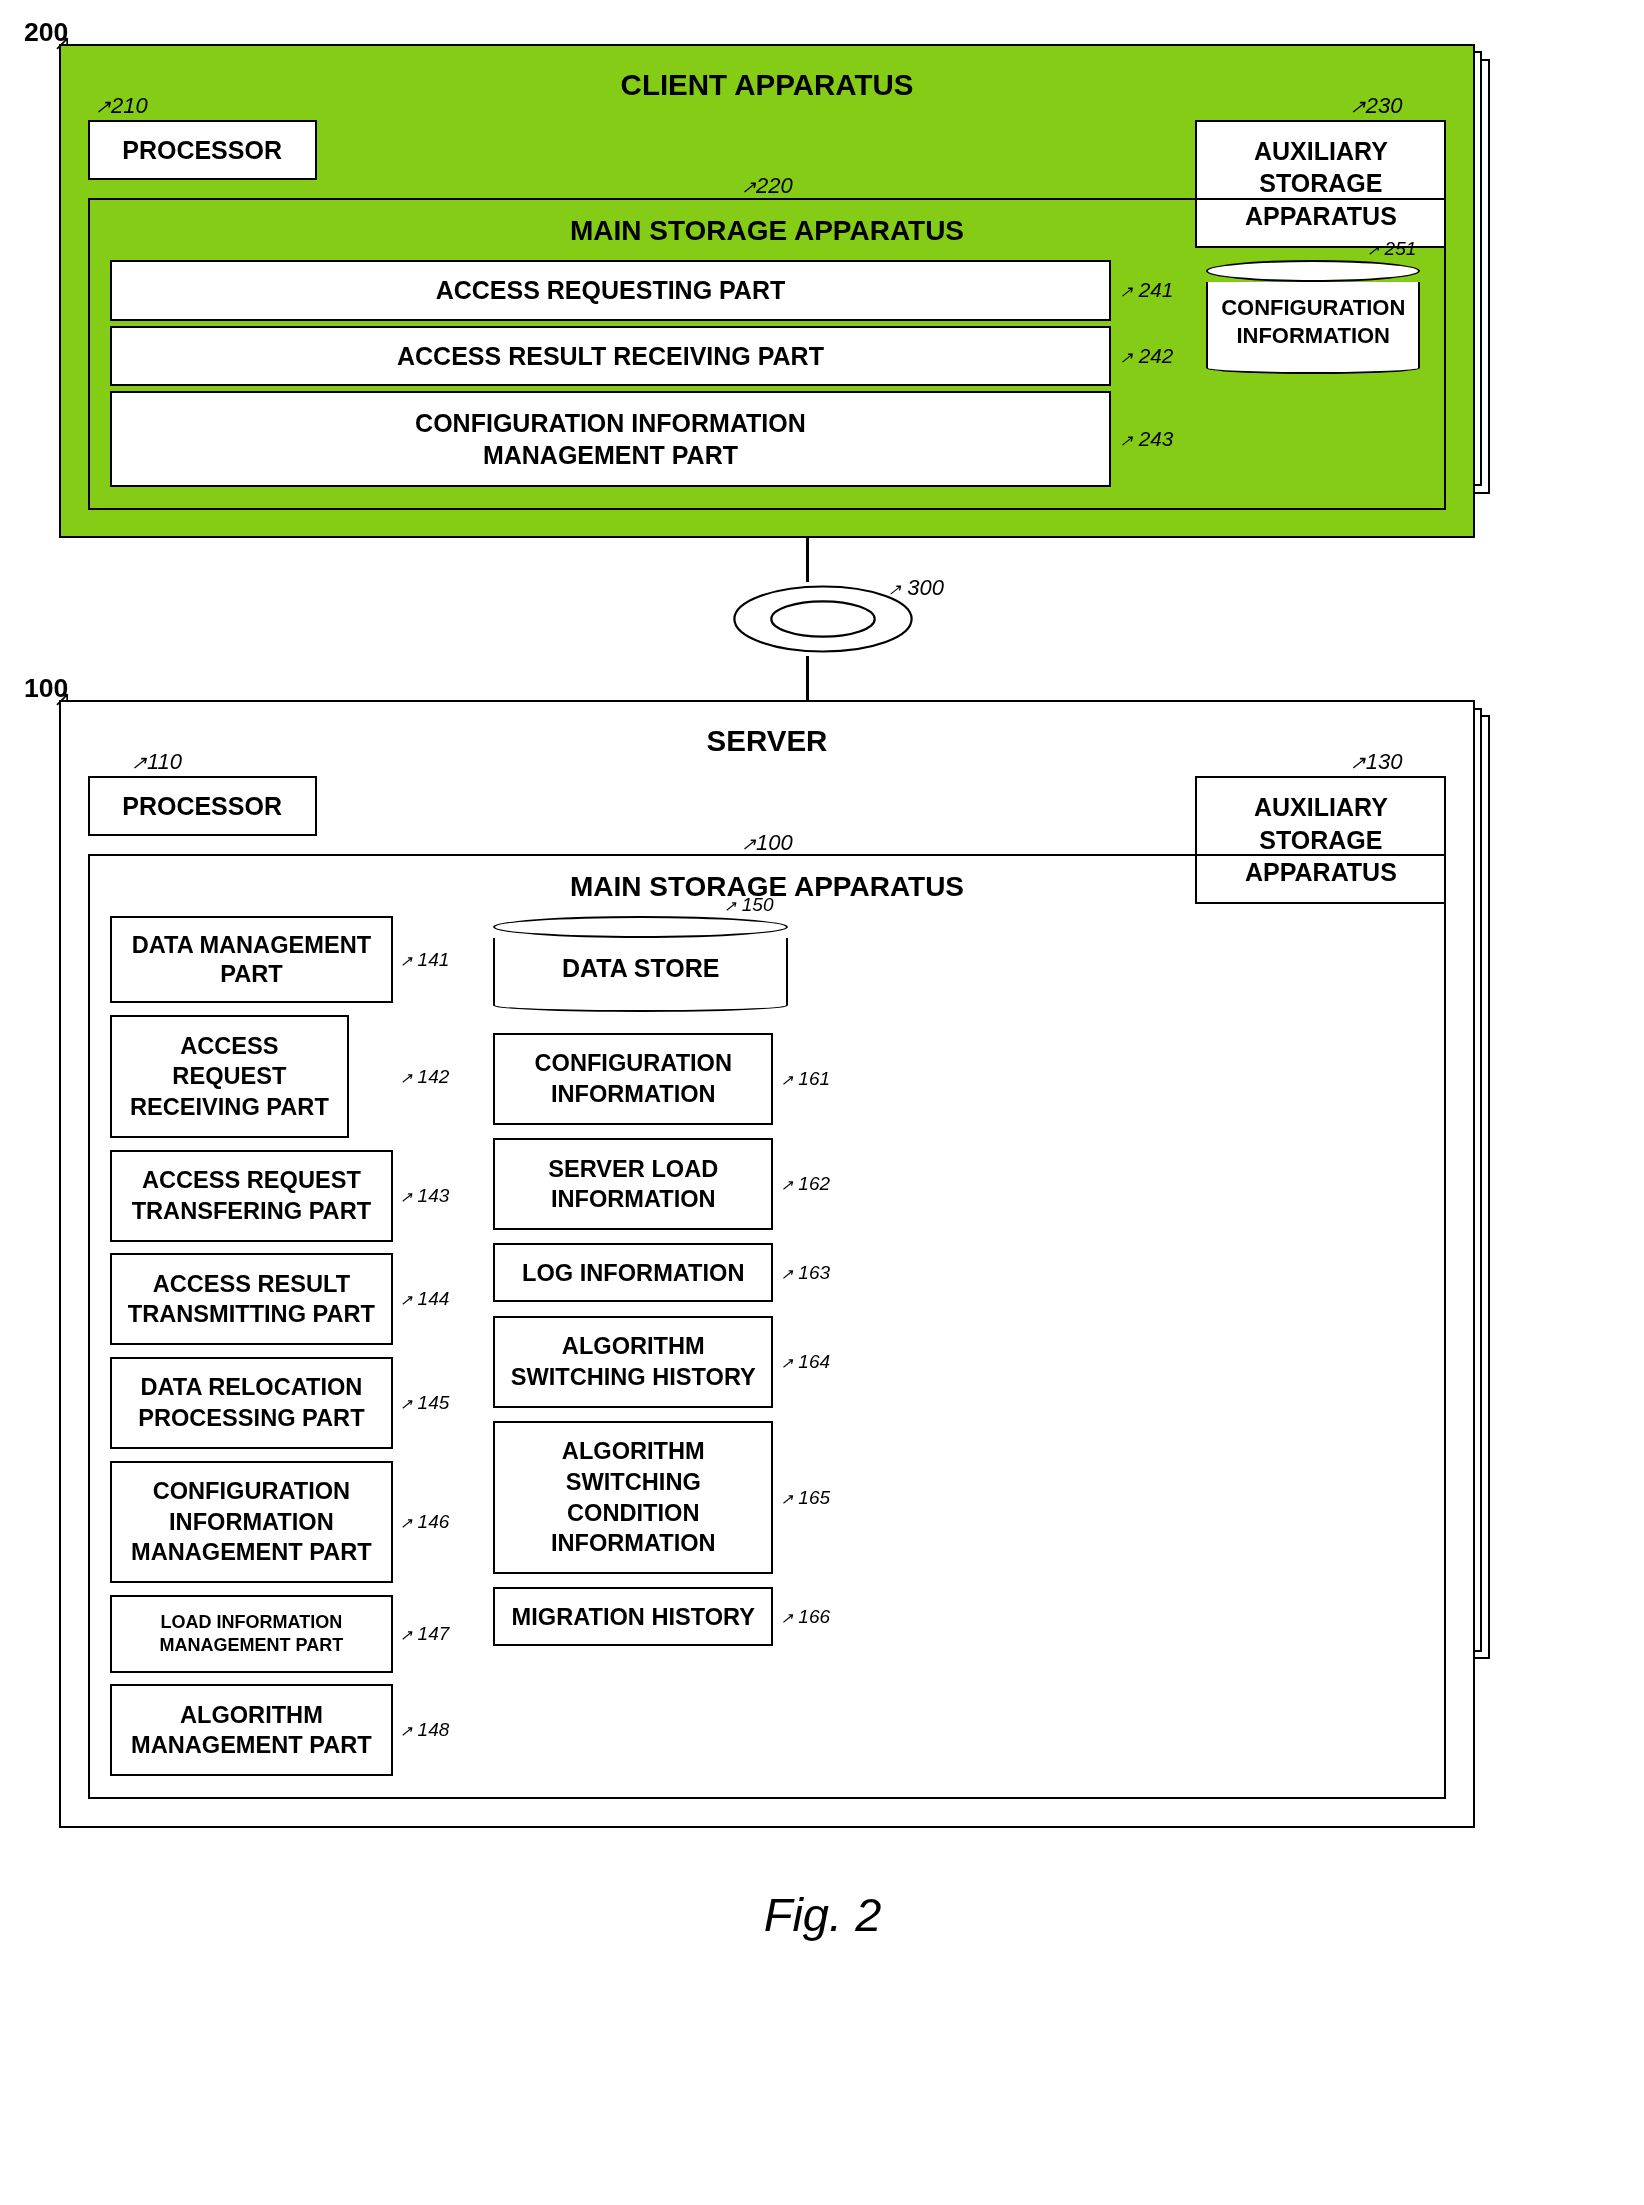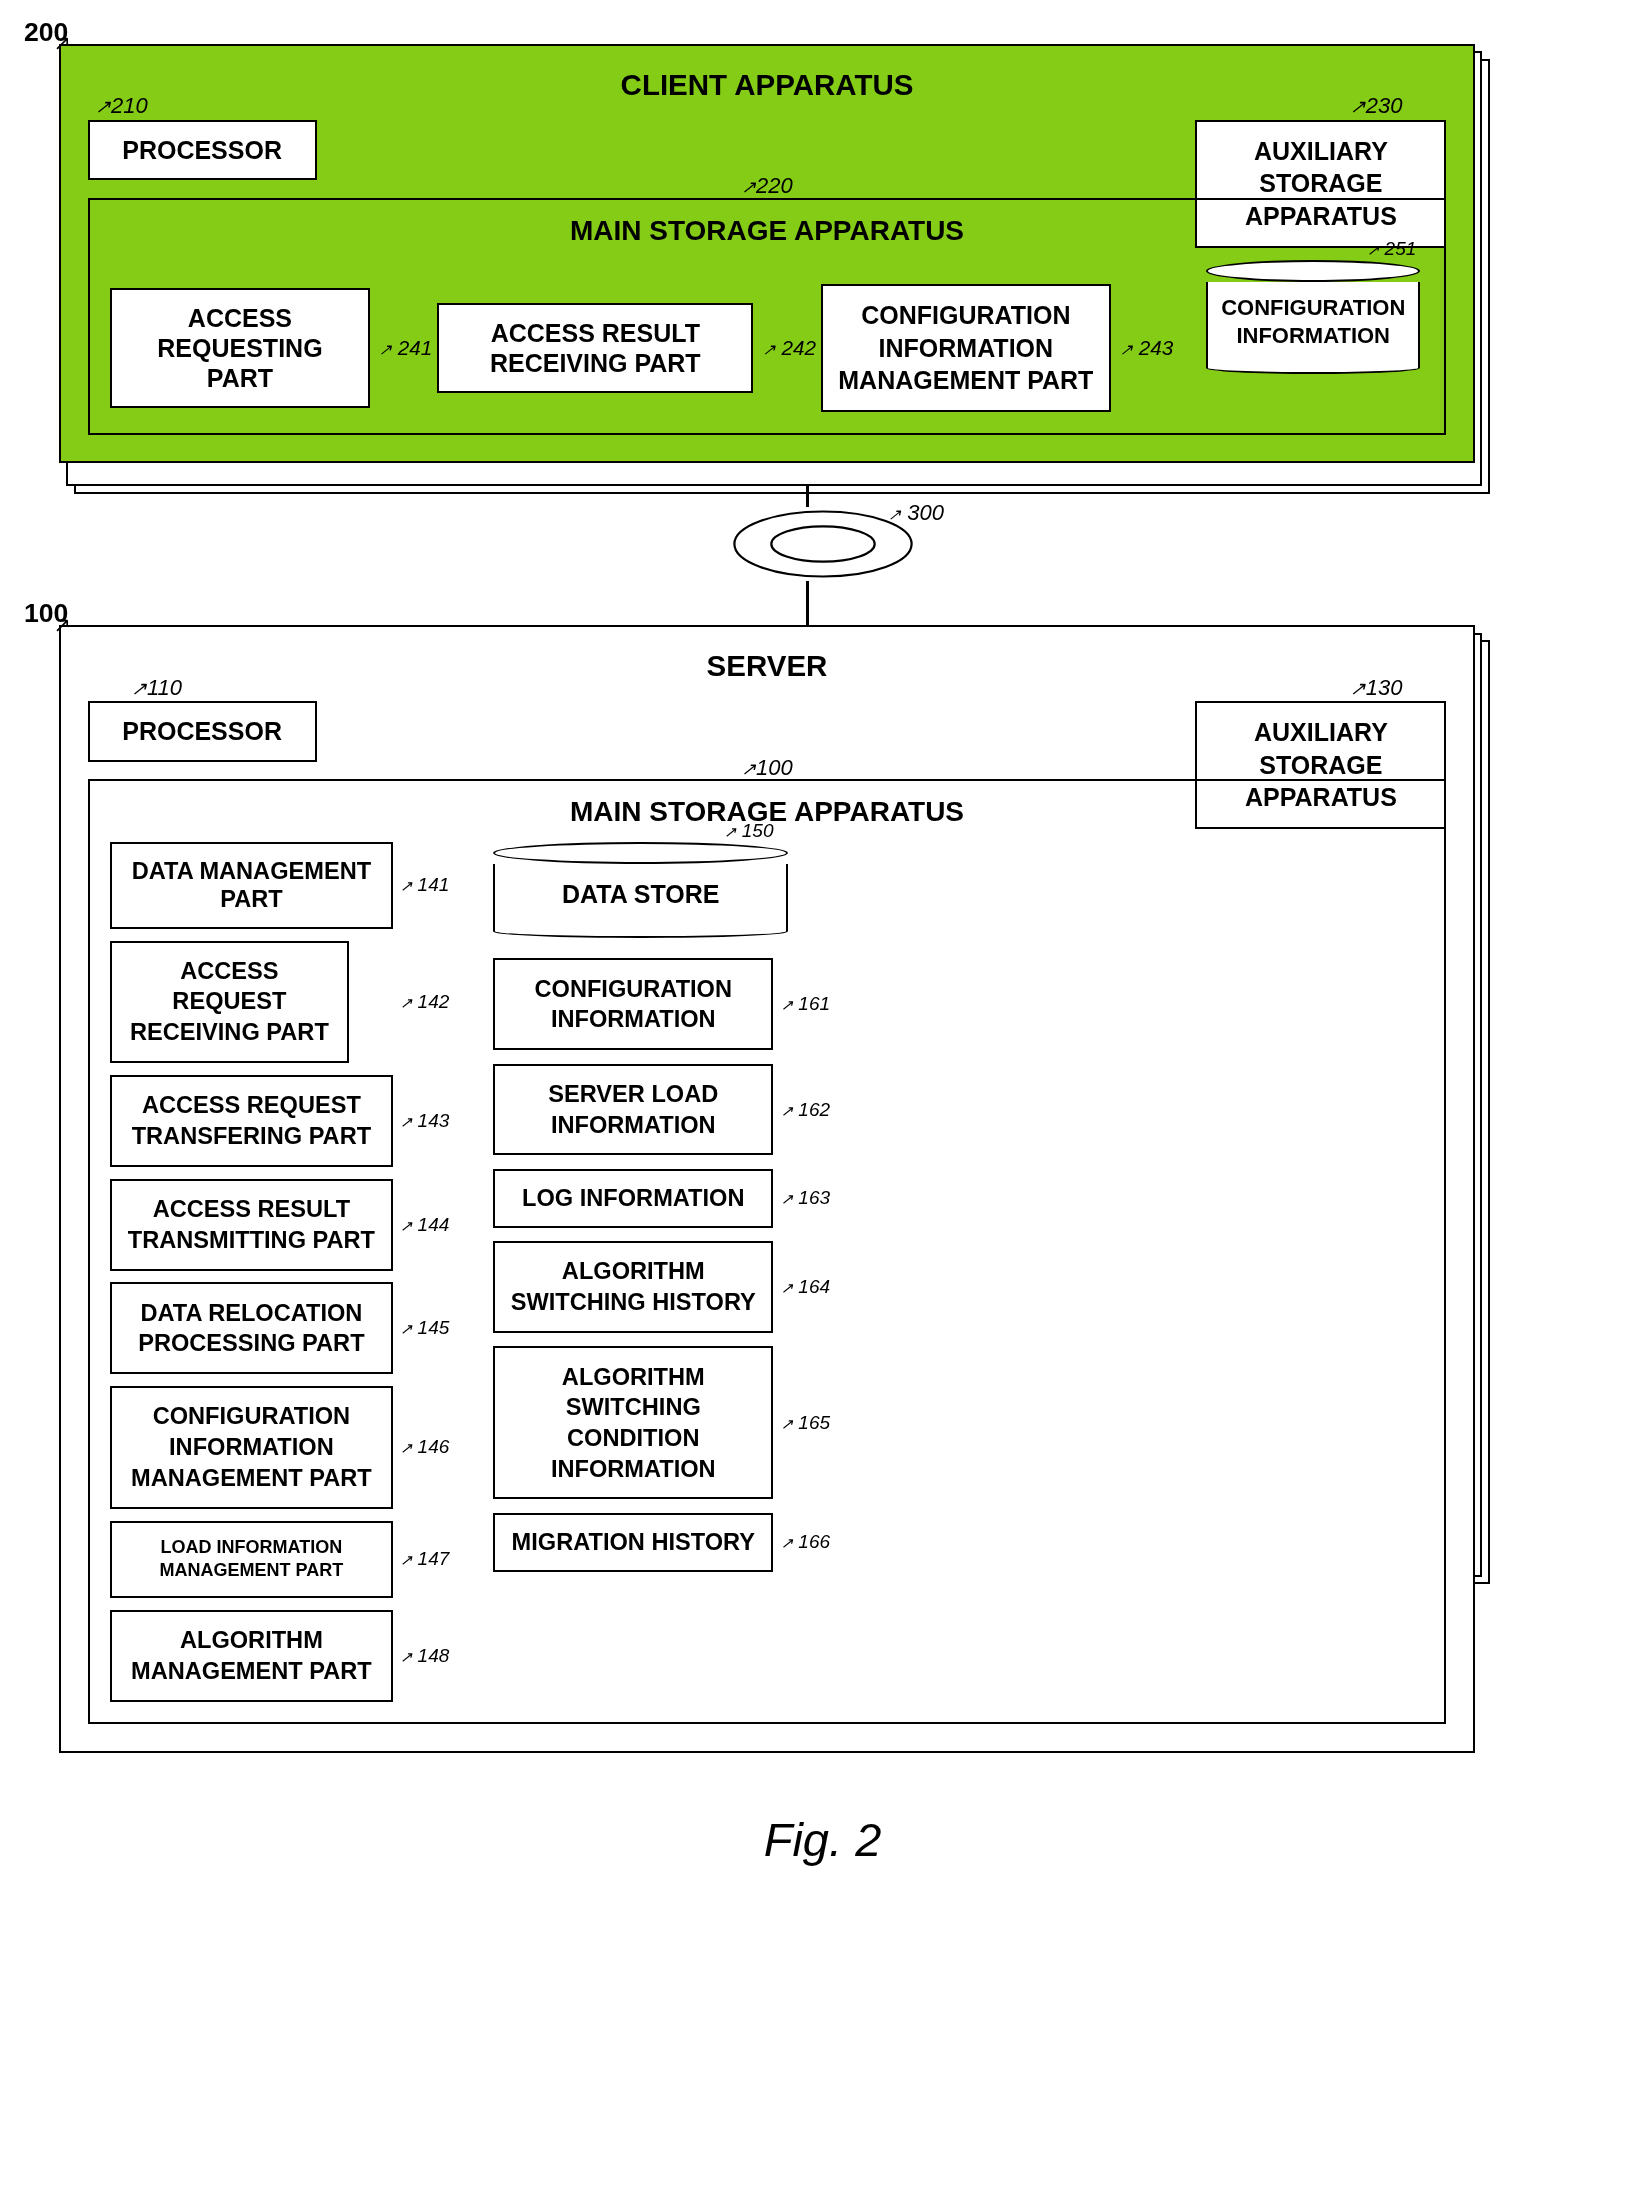--- a/index.html
+++ b/index.html
@@ -61,21 +61,21 @@
       <div style="position: relative; border: 2.2px solid #000; padding: 14.8px 20.7px 20.7px 20.7px;">
 
         <div style="position: absolute; top: -26.6px; left: 50%; transform: translateX(-50%); font-size: 22px; font-style: italic; white-space: nowrap;">
           <span style="font-size: 17.7px;">↗</span><span>220</span>
         </div>
 
         <div style="font-size: 28px; font-weight: bold; text-align: center; margin-bottom: 13.3px;">MAIN STORAGE APPARATUS</div>
 
         <div style="display: flex; gap: 29.5px; align-items: flex-start;">
 
-          <div style="display: flex; flex-direction: row; gap: 5px; flex: 1; margin-top: 24px;">
+          <div style="display: flex; flex-direction: column; gap: 5px; flex: 1;">
 
             <div style="display: flex; align-items: center; gap: 8.9px;">
               <div class="box" style="flex: 1; font-size: 25px;">ACCESS REQUESTING PART</div>
               <div style="font-size: 20.7px; font-style: italic; white-space: nowrap;"><span style="font-size:16px;">↗</span> 241</div>
             </div>
 
             <div style="display: flex; align-items: center; gap: 8.9px;">
               <div class="box" style="flex: 1; font-size: 25px;">ACCESS RESULT RECEIVING PART</div>
               <div style="font-size: 20.7px; font-style: italic; white-space: nowrap;"><span style="font-size:16px;">↗</span> 242</div>
             </div>

